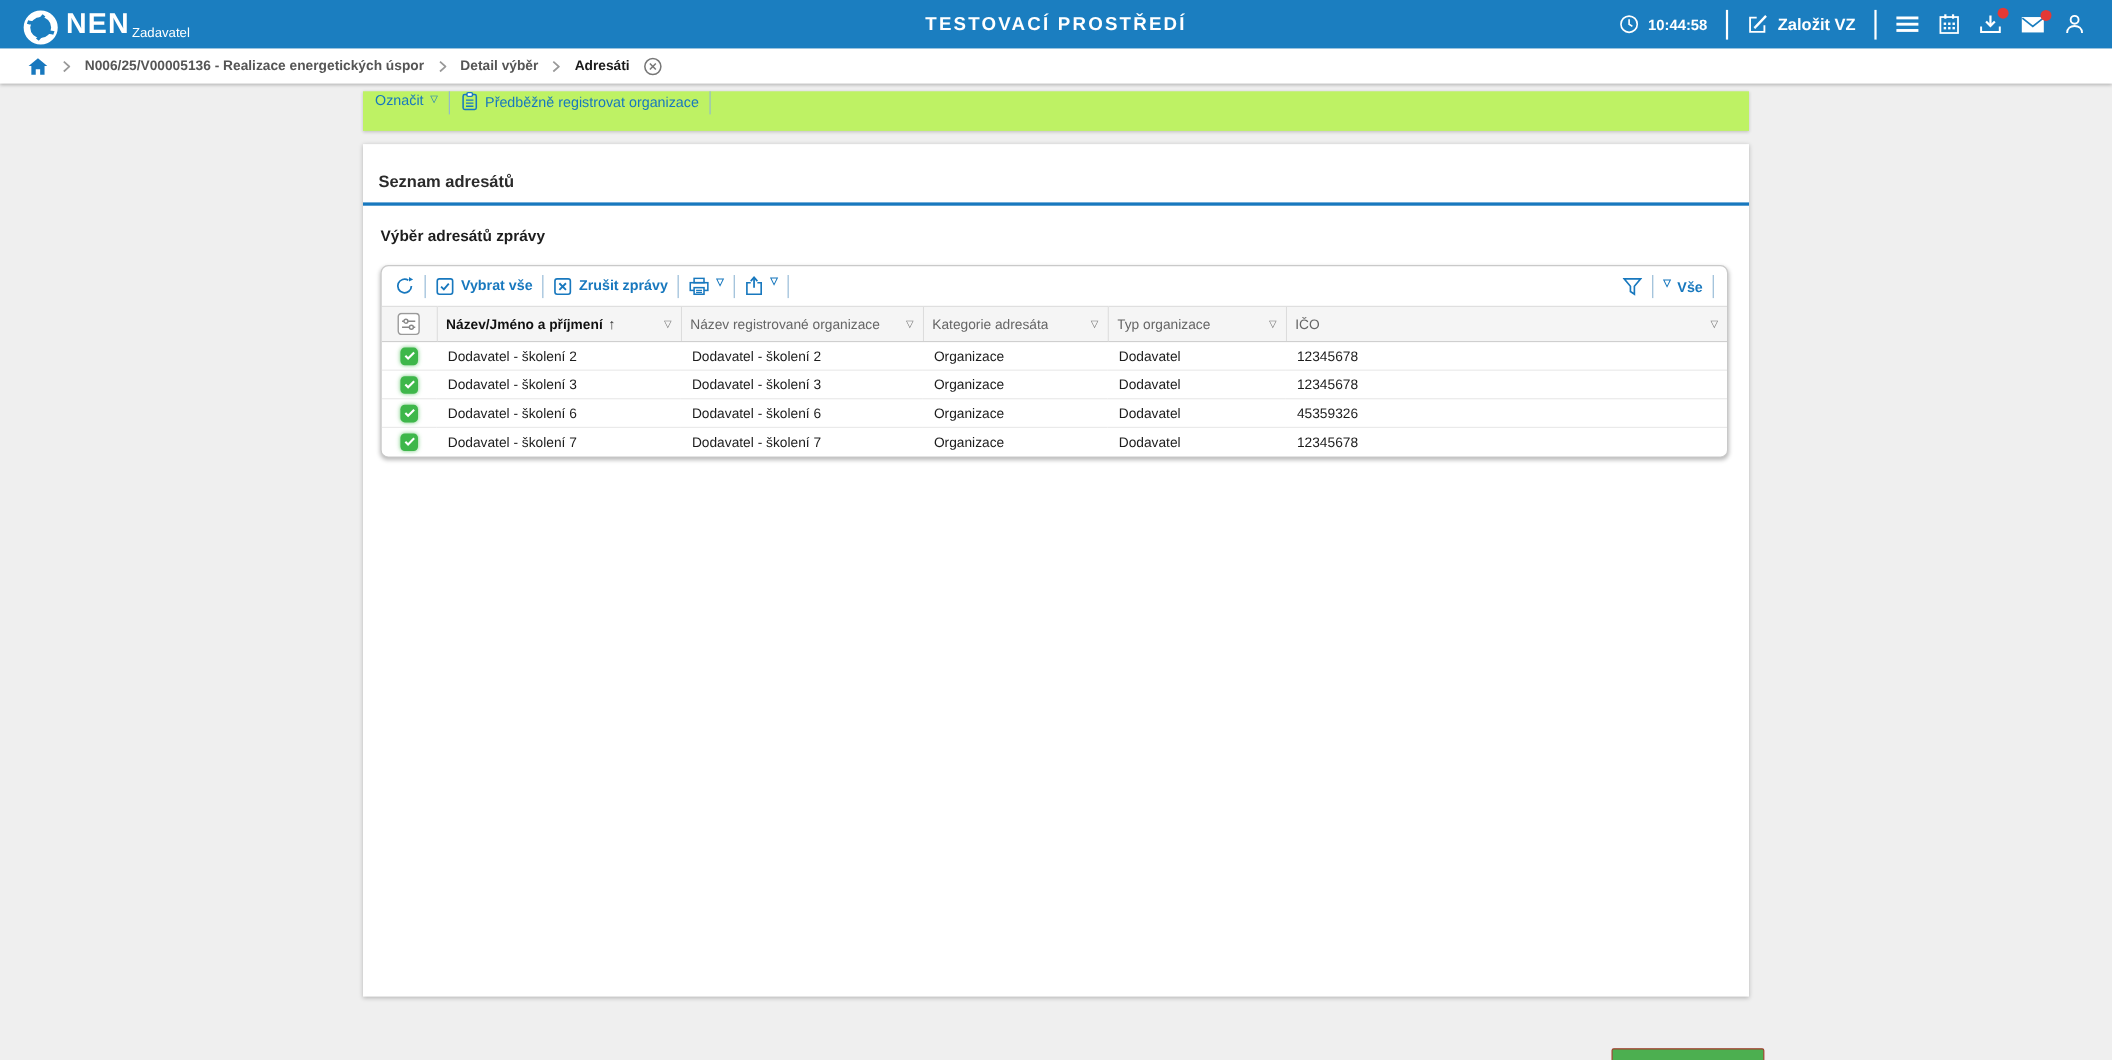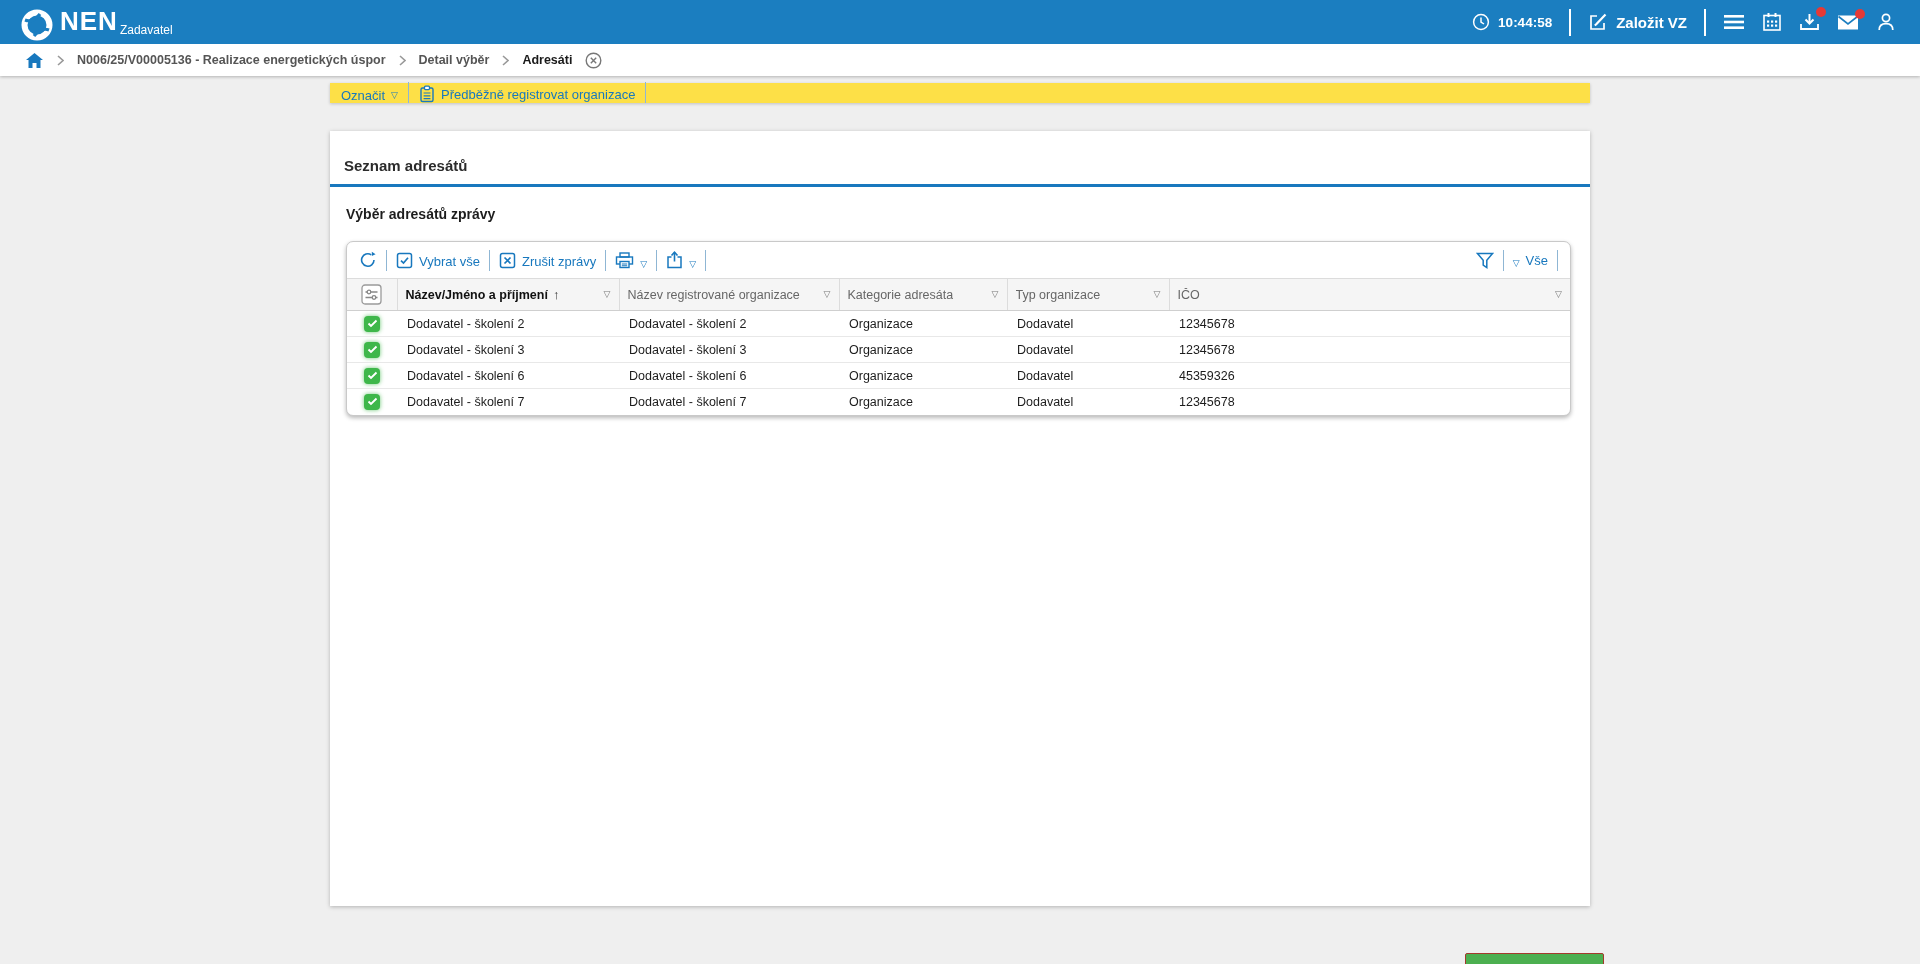--- a/index.html
+++ b/index.html
@@ -35,22 +35,22 @@
   
   .breadcrumb-bar {
     position:absolute; top:44px; left:0; width:1920px; height:32px; background:#fff;
     box-shadow:0 1px 3px rgba(0,0,0,0.25); display:flex; align-items:center; gap:13px;
     padding-left:25px; z-index:9; font-size:12.5px; font-weight:bold; color:#555;
   }
   .bc-item { cursor:pointer; }
   .bc-item.current { color:#1a1a1a; }
   
   .action-strip {
-    position:absolute; left:330px; top:83px; width:1260px; height:20px; background:#fde047;
-    box-shadow:0 1px 3px rgba(0,0,0,0.2); display:flex; align-items:flex-end;
+    position:absolute; left:330px; top:83px; width:1260px; height:36px; background:#bef264;
+    box-shadow:0 1px 3px rgba(0,0,0,0.2); display:flex; align-items:flex-start;
     padding-left:11px; gap:10px; font-size:13px; color:#1878be; z-index:5;
   }
   .strip-link { display:flex; align-items:center; gap:6px; cursor:pointer; white-space:nowrap; }
   .strip-sep { width:1px; height:21px; background:#8fb6d4; }
   .tri { font-size:9px; line-height:9px; color:#1878be; }
   .tri.gray { color:#777; }
   
   .card {
     position:absolute; left:330px; top:131px; width:1260px; height:775px; background:#fff;
     box-shadow:0 1px 4px rgba(0,0,0,0.25); z-index:4;
@@ -62,21 +62,21 @@
   .subsection-title { font-size:14px; font-weight:bold; color:#1d1d1d; padding:19px 16px 19px; }
   
   .grid {
     margin:0 19px 0 16px; border:1px solid #c9c9c9; border-radius:7px;
     box-shadow:0 2px 4px rgba(0,0,0,0.28); overflow:hidden; background:#fff;
   }
   .grid-toolbar {
     height:36px; display:flex; align-items:center; padding:0 12px; gap:9px;
     font-size:13px; color:#1878be;
   }
-  .gt-btn { display:flex; align-items:flex-end; gap:6px; cursor:pointer; white-space:nowrap; }
+  .gt-btn { display:flex; align-items:flex-start; gap:6px; cursor:pointer; white-space:nowrap;font-weight:bold; }
   .gt-right { margin-left:auto; display:flex; align-items:center; gap:9px; }
   table { width:100%; border-collapse:collapse; font-size:12.5px; table-layout:fixed; }
   thead th {
     background:#f5f5f5; height:32px; font-weight:normal; color:#666;
     border-top:1px solid #dcdcdc; border-bottom:1px solid #cfcfcf; border-left:1px solid #dcdcdc;
     padding:0 8px; text-align:left; cursor:pointer;
   }
   thead th:first-child { border-left:none; }
   .th-inner { display:flex; align-items:center; }
   .th-label { overflow:hidden; text-overflow:ellipsis; white-space:nowrap; }
@@ -108,20 +108,21 @@
       <circle cx="17" cy="17" r="12.5" fill="none" stroke="#ffffff" stroke-width="6"></circle>
       <path d="M5 12 Q13 15 20 6" stroke="#1b7ec0" stroke-width="3.2" fill="none"></path>
       <path d="M29 22 Q21 19 14 28" stroke="#1b7ec0" stroke-width="3.2" fill="none"></path>
     </svg>
     <div class="brand-wrap">
       <span class="brand">NEN</span>
       <span class="brand-sub">Zadavatel</span>
     </div>
   </div>
 
+  <div class="env-title">TESTOVACÍ PROSTŘEDÍ</div>
 
   <div class="topbar-right">
     <div class="tb-group">
       <svg width="18" height="18" viewBox="0 0 18 18">
         <circle cx="9" cy="9" r="7.4" fill="none" stroke="#fff" stroke-width="1.5"></circle>
         <path d="M9 4.5 V9 L12 11" fill="none" stroke="#fff" stroke-width="1.5"></path>
       </svg>
       <span class="tb-time">10:44:58</span>
     </div>
     <div class="tb-vsep"></div>

